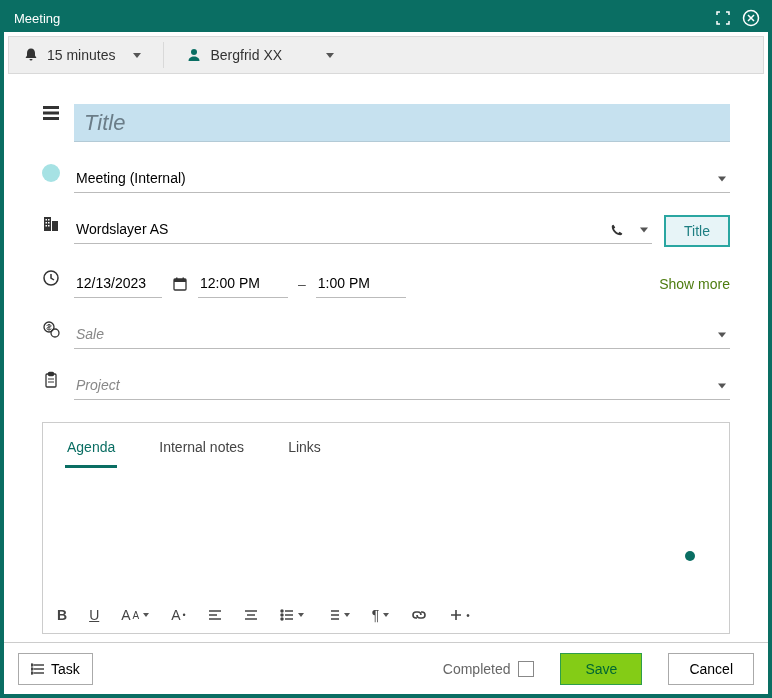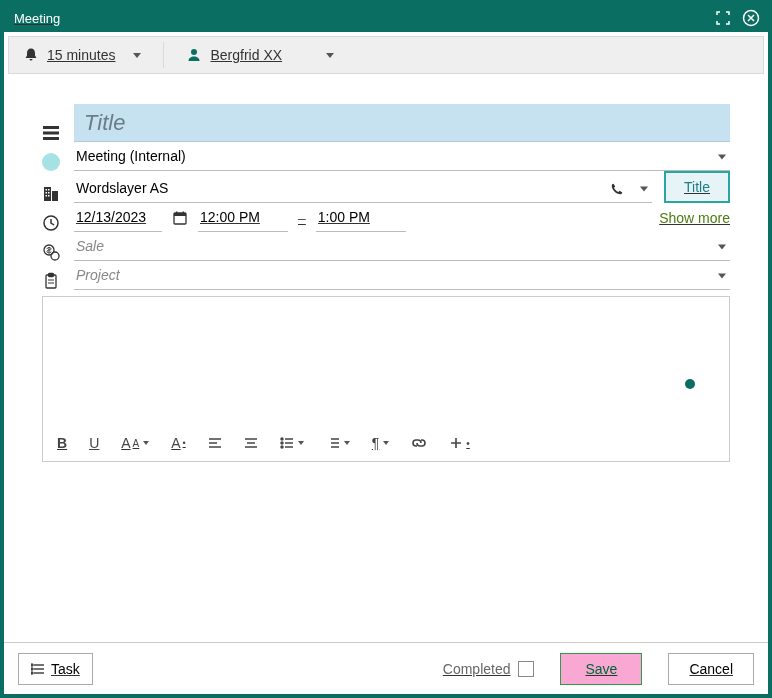--- a/index.html
+++ b/index.html
@@ -1,34 +1,34 @@
 <!DOCTYPE html>
 <html><head>
 <meta charset="utf-8">
 <style>
   * { box-sizing: border-box; }
   html, body { margin: 0; padding: 0; font-family: -apple-system, "Segoe UI", Arial, sans-serif; font-size: 14px; color: #333; }
-  .window { width: 772px; height: 698px; border: 4px solid #0a6e63; background: #fff; display: flex; flex-direction: column; position: relative; text-decoration: underline; }
+  .window { width: 772px; height: 698px; border: 4px solid #0a6e63; background: #fff; display: flex; flex-direction: column; position: relative; }
 
   
   .titlebar { height: 28px; background: #0a6e63; color: #fff; display: flex; align-items: center; padding: 0 8px 0 10px; }
   .titlebar .title { flex: 1; font-size: 13px; }
   .titlebar .winicons { display: flex; gap: 10px; align-items: center; }
   .winicon { width: 18px; height: 18px; display: flex; align-items: center; justify-content: center; cursor: pointer; }
 
   
   .toolbar { height: 38px; background: #efefef; border: 1px solid #d9d9d9; margin: 4px 4px 0 4px; display: flex; align-items: center; padding: 0 8px; gap: 12px; }
   .tool-sep { width: 1px; height: 26px; background: #d9d9d9; margin: 0 4px; }
   .tool-item { display: flex; align-items: center; gap: 8px; cursor: pointer; padding: 4px 6px; }
   .tool-item .caret { margin-left: 10px; }
   .caret { width: 0; height: 0; border-left: 4px solid transparent; border-right: 4px solid transparent; border-top: 5px solid #555; }
 
   
   .form { flex: 1; overflow: auto; padding: 30px 38px 10px 38px; }
-  .row { display: flex; align-items: flex-end; }
+  .row { display: flex; align-items: flex-start; margin-bottom: 22px; }
   .row .glyph { width: 32px; flex-shrink: 0; display: flex; align-items: center; justify-content: flex-start; }
   .row .body { flex: 1; position: relative; }
 
   .title-input { width: 100%; height: 38px; background: #c6e1ef; border: none; border-bottom: 1px solid #b3cad6; padding: 0 10px; font-size: 22px; font-style: italic; color: #6b7d88; outline: none; }
   .title-input::placeholder { color: #6b7d88; font-style: italic; }
 
   .under-input { width: 100%; border: none; border-bottom: 1px solid #bbb; background: transparent; padding: 6px 2px; font-size: 14px; outline: none; }
   .under-input::placeholder { color: #888; font-style: italic; }
   .select-wrap { position: relative; }
   .select-caret { position: absolute; right: 4px; top: 50%; transform: translateY(-50%); pointer-events: none; }
@@ -53,21 +53,21 @@
   .editor-toolbar { display: flex; align-items: center; gap: 22px; padding: 8px 14px 10px 14px; color: #444; }
   .ed-btn { cursor: pointer; display: flex; align-items: center; gap: 2px; font-size: 14px; }
   .mini-caret { width: 0; height: 0; border-left: 3px solid transparent; border-right: 3px solid transparent; border-top: 4px solid #555; margin-left: 2px; }
 
   
   .footer { height: 52px; border-top: 1px solid #ccc; display: flex; align-items: center; padding: 0 14px; gap: 26px; }
   .task-btn { height: 32px; padding: 0 12px; border: 1px solid #aaa; background: #fff; cursor: pointer; display: flex; align-items: center; gap: 6px; font-size: 14px; }
   .footer-spacer { flex: 1; }
   .completed-wrap { display: flex; align-items: center; gap: 8px; color: #666; }
   .chk { width: 16px; height: 16px; border: 1px solid #888; background: #fff; cursor: pointer; }
-  .save-btn { height: 32px; padding: 0 24px; border: 1px solid #2e9d4b; background: #f9a8d4; color: #063; cursor: pointer; font-size: 14px; }
+  .save-btn { height: 32px; padding: 0 24px; border: 1px solid #2e9d4b; background: #84cc16; color: #063; cursor: pointer; font-size: 14px; }
   .cancel-btn { height: 32px; padding: 0 20px; border: 1px solid #aaa; background: #fff; cursor: pointer; font-size: 14px; }
 
   svg { display: block; }
 </style>
 </head>
 <body>
 
 <div class="window">
 
   <div class="titlebar">
@@ -207,20 +207,25 @@
             <path d="M6 8h6M6 11h6" stroke-width="1"></path>
           </svg>
       </div>
       <div class="body select-wrap">
         <input class="under-input" placeholder="Project" style="">
         <span class="select-caret caret"></span>
       </div>
     </div>
 
     <div class="editor-box">
+      <div class="tabs">
+        <div class="tab active">Agenda</div>
+        <div class="tab">Internal notes</div>
+        <div class="tab">Links</div>
+      </div>
       <div class="editor-body">
         <div class="editor-dot"></div>
       </div>
       <div class="editor-toolbar">
         <span class="ed-btn" style="font-weight:bold">B</span>
         <span class="ed-btn" style="text-decoration:underline">U</span>
         <span class="ed-btn">A<span style="font-size:10px">A</span><span class="mini-caret"></span></span>
         <span class="ed-btn">A<span style="font-size:9px;vertical-align:super">•</span></span>
         <span class="ed-btn">
             <svg width="14" height="14" stroke="#444" stroke-width="1.5">

